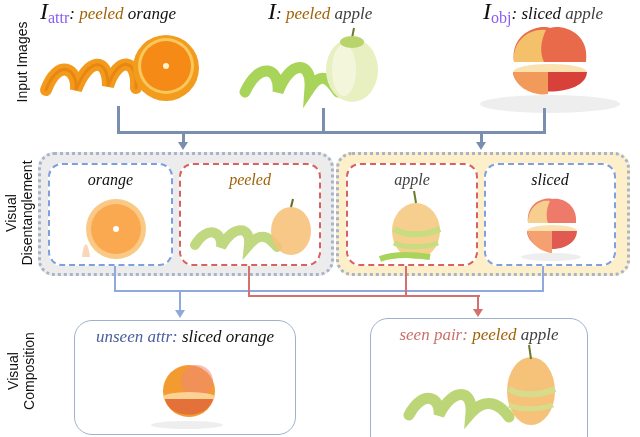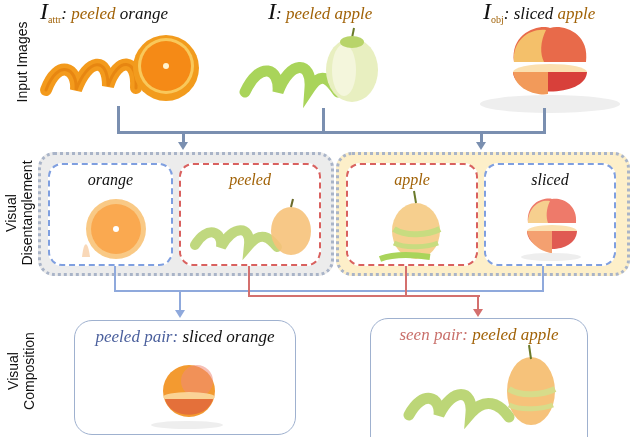--- a/index.html
+++ b/index.html
@@ -1,22 +1,22 @@
 <!DOCTYPE html>
 <html><head>
 <meta charset="utf-8">
 <style>
   html, body { margin:0; padding:0; background:#ffffff; }
   body { width:640px; height:437px; position:relative; overflow:hidden; font-family:"Liberation Serif", serif; }
   .side-label { position:absolute; font-family:"Liberation Sans", sans-serif; font-size:14px; color:#111; transform:rotate(-90deg); transform-origin:center center; text-align:center; line-height:16px; white-space:nowrap; }
   .cap { position:absolute; font-style:italic; font-size:17px; white-space:nowrap; }
   .cap .I { font-style:italic; font-size:24px; color:#111; }
-  .cap sub { font-style:normal; font-size:10px; color:#a16207; }
+  .cap sub { font-style:normal; font-size:16px; color:#8b5cf6; }
   .c-orange { color:#a16207; }
-  .c-green { color:#a16207; }
+  .c-green { color:#404040; }
   .c-black { color:#111; }
   .c-blue { color:#4a5f9c; }
   .c-red { color:#c9706b; }
   .line { position:absolute; background:#7a8fb0; }
   .bline { position:absolute; background:#8fa9dc; }
   .rline { position:absolute; background:#d4706e; }
   .arrow-down { position:absolute; width:0; height:0; border-left:5px solid transparent; border-right:5px solid transparent; }
   .group { position:absolute; border-radius:16px; border:3px dotted #a9b4c8; }
   .inner { position:absolute; border-radius:14px; background:#fff; border:2px dashed; box-sizing:border-box; }
   .inner-label { position:absolute; left:0; right:0; top:6px; text-align:center; font-style:italic; font-size:16px; }
@@ -132,21 +132,21 @@
 <div class="arrow-down" style="left:175px; top:310px; border-top:8px solid #8fa9dc;"></div>
 
 <div class="rline" style="left:248px; top:266px; width:2px; height:31px;"></div>
 <div class="rline" style="left:405px; top:266px; width:2px; height:31px;"></div>
 <div class="rline" style="left:248px; top:295px; width:232px; height:2px;"></div>
 <div class="rline" style="left:477px; top:296px; width:2px; height:14px;"></div>
 <div class="arrow-down" style="left:473px; top:309px; border-top:8px solid #d4706e;"></div>
 
 <div class="comp" style="left:74px; top:320px; width:222px; height:115px;">
   <div class="comp-label">
-    <span class="c-blue">peeled pair:</span>
+    <span class="c-blue">unseen attr:</span>
     <span class="c-black">sliced</span>
     <span class="c-black">orange</span>
   </div>
   <svg style="left:70px; top:38px;" width="84" height="72" viewBox="0 0 84 72">
     <ellipse cx="42" cy="66" rx="36" ry="4" fill="#eeeeee"></ellipse>
     <circle cx="44" cy="32" r="26" fill="#f39a30"></circle>
     <circle cx="52" cy="22" r="16" fill="#ef8a7a" opacity="0.55"></circle>
     <ellipse cx="44" cy="38" rx="26" ry="5" fill="#fbd9a0" opacity="0.9"></ellipse>
     <path d="M20 40 C24 60 62 62 68 40 Z" fill="#e4703a"></path>
   </svg>

